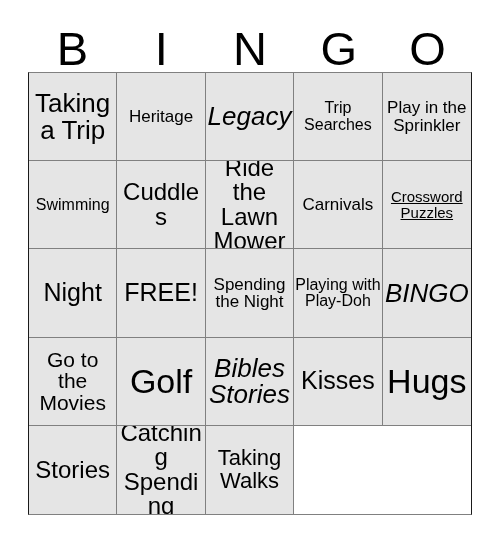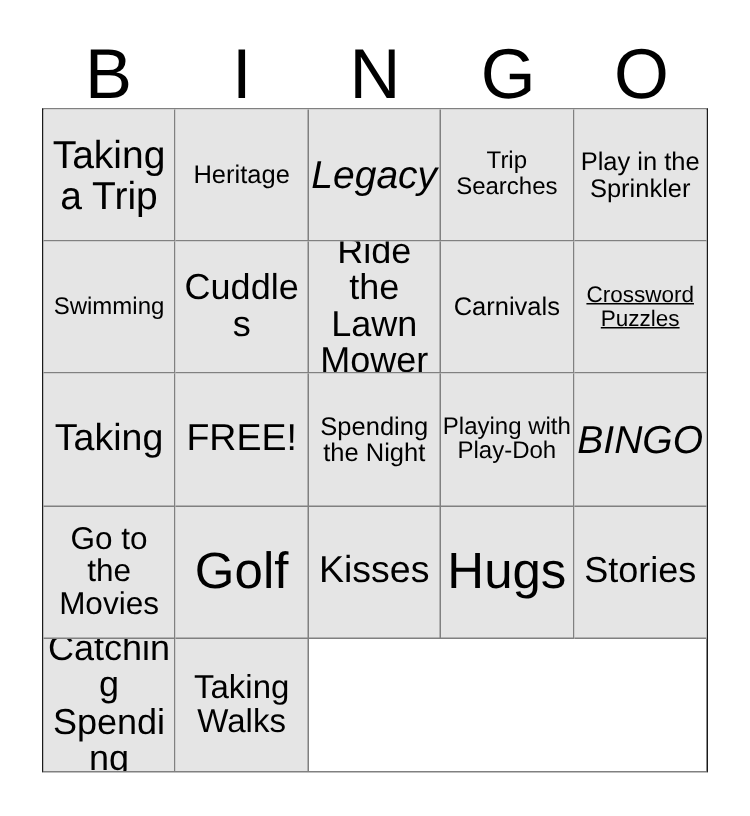--- a/index.html
+++ b/index.html
@@ -140,40 +140,43 @@
         <span class="cell-text fs-19">Ride the Lawn Mower</span>
       </div>
     <div class="cell">
         <span class="cell-text fs-17">Carnivals</span>
       </div>
 
     <div class="cell">
         <span class="cell-text fs-15">Crossword Puzzles</span>
       </div>
     <div class="cell">
-        <span class="cell-text fs-25">Taking</span>
+        <span class="cell-text fs-25">Night</span>
       </div>
     <div class="cell">
         <span class="cell-text fs-25">FREE!</span>
       </div>
     <div class="cell">
         <span class="cell-text fs-17">Spending the Night</span>
       </div>
     <div class="cell">
         <span class="cell-text fs-16">Playing with Play-Doh</span>
       </div>
 
     <div class="cell">
         <span class="cell-text fs-23">BINGO</span>
       </div>
     <div class="cell">
         <span class="cell-text fs-21">Go to the Movies</span>
       </div>
     <div class="cell">
         <span class="cell-text fs-34">Golf</span>
+      </div>
+    <div class="cell">
+        <span class="cell-text fs-23">Bibles Stories</span>
       </div>
     <div class="cell">
         <span class="cell-text fs-25">Kisses</span>
       </div>
 
     <div class="cell">
         <span class="cell-text fs-34">Hugs</span>
       </div>
     <div class="cell">
         <span class="cell-text fs-19">Stories</span>

